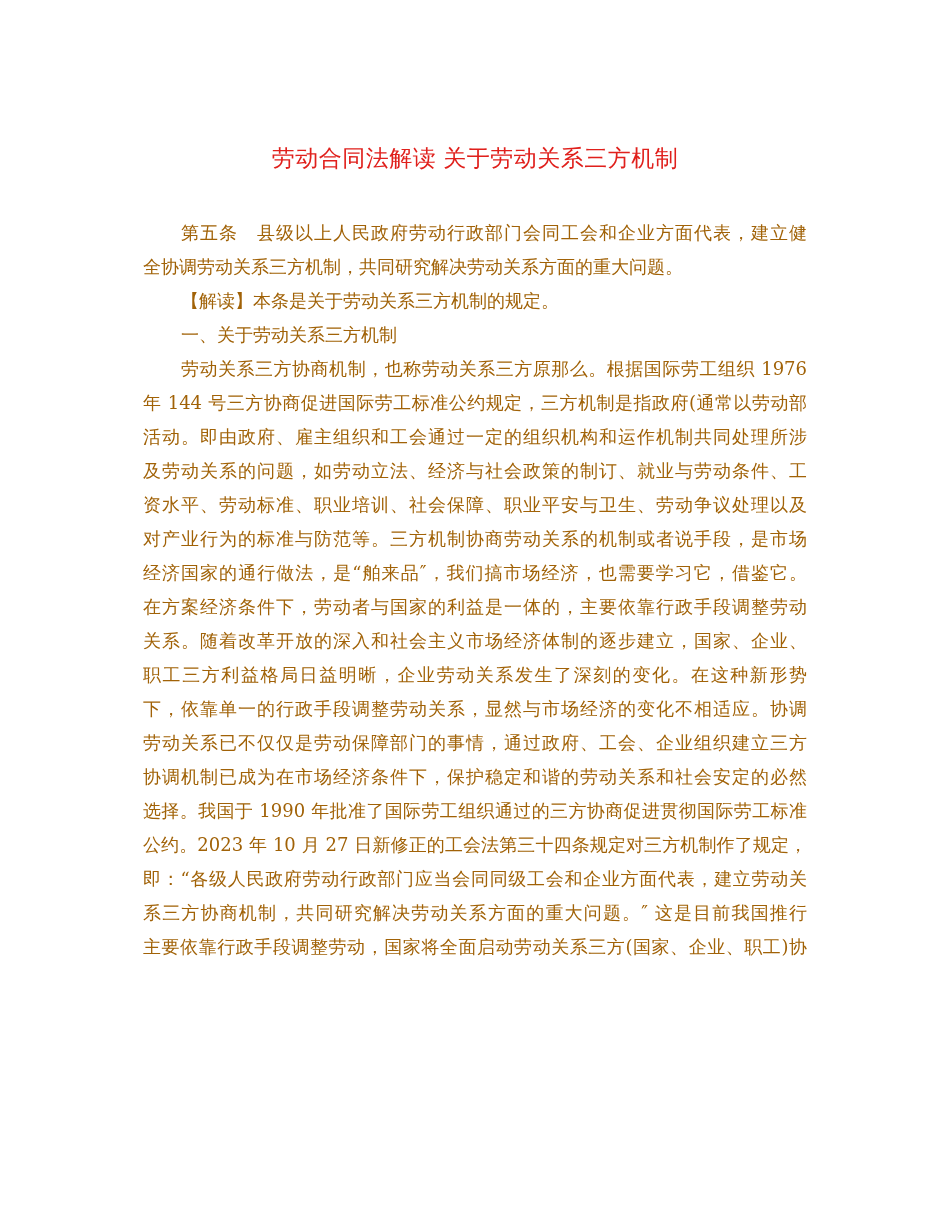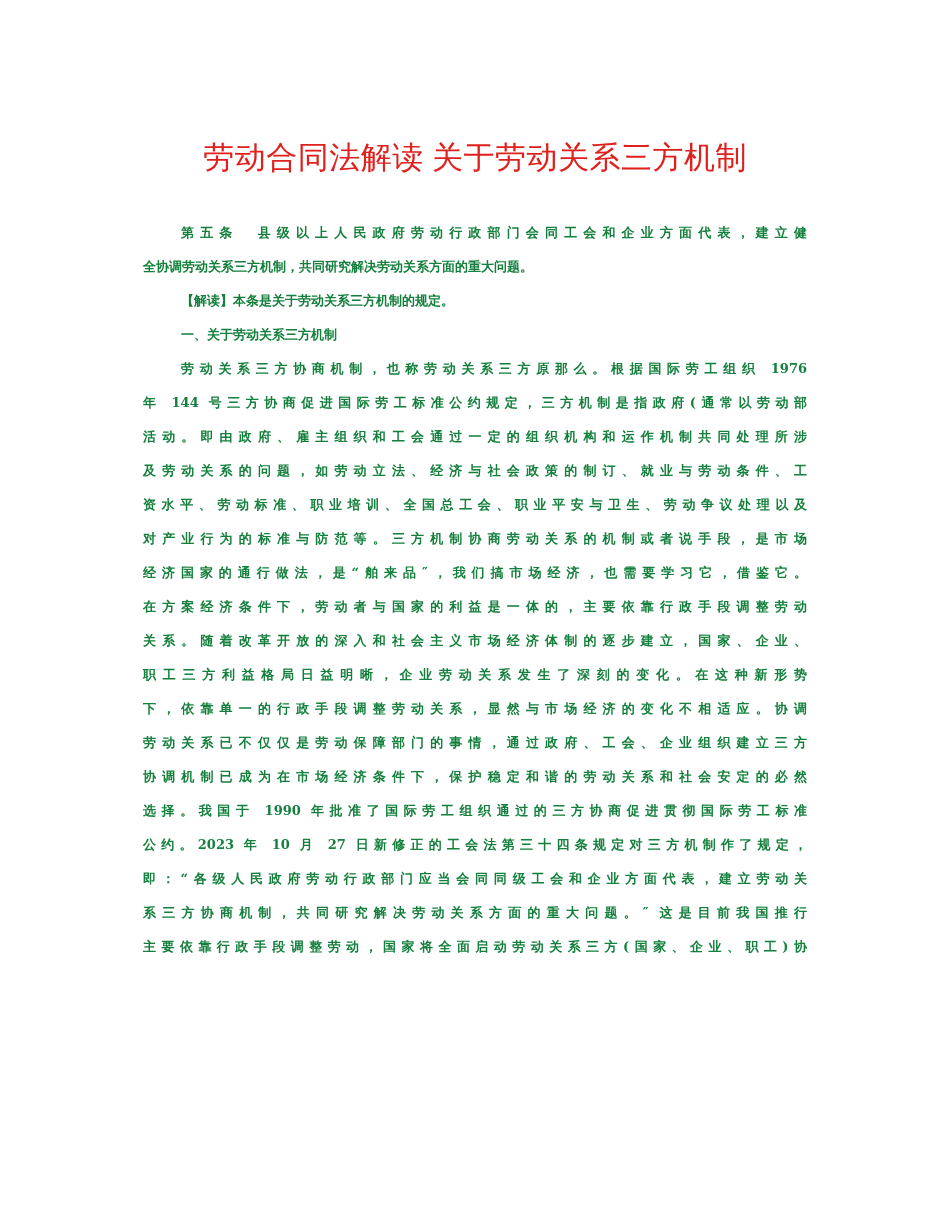--- a/index.html
+++ b/index.html
@@ -1,27 +1,27 @@
 <!DOCTYPE html>
 <html><head>
 <meta charset="utf-8">
 <style>
   html, body { margin: 0; padding: 0; background: #ffffff; }
   body { width: 950px; height: 1230px; position: relative; overflow: hidden; }
   .page { position: absolute; left: 0; top: 0; width: 950px; height: 1230px; background: #fff; }
   .title {
     position: absolute; left: 0; top: 138px; width: 950px; text-align: center;
-    font-family: Liberation Serif, serif;
-    font-size: 31px; line-height: 40px; color: #e0201c; letter-spacing: 0.5px;
+    font-family: Liberation Sans, sans-serif;
+    font-size: 23px; line-height: 40px; color: #e0201c; letter-spacing: 0.5px;
   }
   .body {
     position: absolute; left: 143px; top: 216px; width: 664px;
     font-family: "DejaVu Serif", "Liberation Serif", serif;
-    font-size: 13px; line-height: 34px; color: #15803d;
-    text-align: justify; text-justify: inter-character; font-weight: bold;
+    font-size: 18px; line-height: 34px; color: #a16207;
+    text-align: justify; text-justify: inter-character;
   }
   .line { display: block; white-space: nowrap; text-align-last: justify; text-align: justify; }
   .line.last { text-align-last: left; }
   .para { display: block; }
   .indent { padding-left: 38px; }
 </style>
 </head>
 <body>
 
 <div class="page">
@@ -40,21 +40,21 @@
 
     <div class="para">
       <span class="line last indent">一、关于劳动关系三方机制</span>
     </div>
 
     <div class="para">
       <span class="line indent">劳动关系三方协商机制，也称劳动关系三方原那么。根据国际劳工组织 1976</span>
       <span class="line">年 144 号三方协商促进国际劳工标准公约规定，三方机制是指政府(通常以劳动部</span>
       <span class="line">活动。即由政府、雇主组织和工会通过一定的组织机构和运作机制共同处理所涉</span>
       <span class="line">及劳动关系的问题，如劳动立法、经济与社会政策的制订、就业与劳动条件、工</span>
-      <span class="line">资水平、劳动标准、职业培训、全国总工会、职业平安与卫生、劳动争议处理以及</span>
+      <span class="line">资水平、劳动标准、职业培训、社会保障、职业平安与卫生、劳动争议处理以及</span>
       <span class="line">对产业行为的标准与防范等。三方机制协商劳动关系的机制或者说手段，是市场</span>
       <span class="line">经济国家的通行做法，是“舶来品″，我们搞市场经济，也需要学习它，借鉴它。</span>
       <span class="line">在方案经济条件下，劳动者与国家的利益是一体的，主要依靠行政手段调整劳动</span>
       <span class="line">关系。随着改革开放的深入和社会主义市场经济体制的逐步建立，国家、企业、</span>
       <span class="line">职工三方利益格局日益明晰，企业劳动关系发生了深刻的变化。在这种新形势</span>
       <span class="line">下，依靠单一的行政手段调整劳动关系，显然与市场经济的变化不相适应。协调</span>
       <span class="line">劳动关系已不仅仅是劳动保障部门的事情，通过政府、工会、企业组织建立三方</span>
       <span class="line">协调机制已成为在市场经济条件下，保护稳定和谐的劳动关系和社会安定的必然</span>
       <span class="line">选择。我国于 1990 年批准了国际劳工组织通过的三方协商促进贯彻国际劳工标准</span>
       <span class="line">公约。2023 年 10 月 27 日新修正的工会法第三十四条规定对三方机制作了规定，</span>

